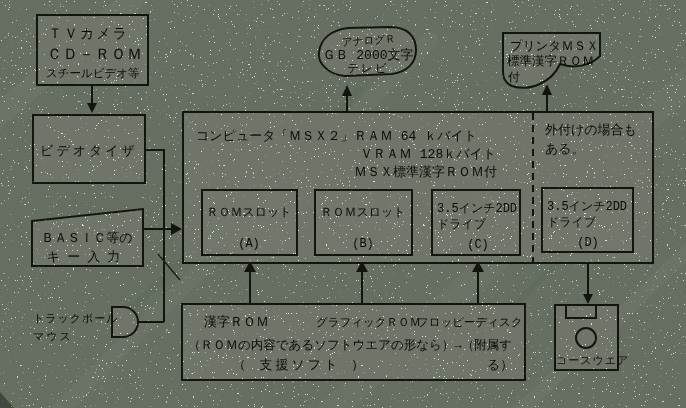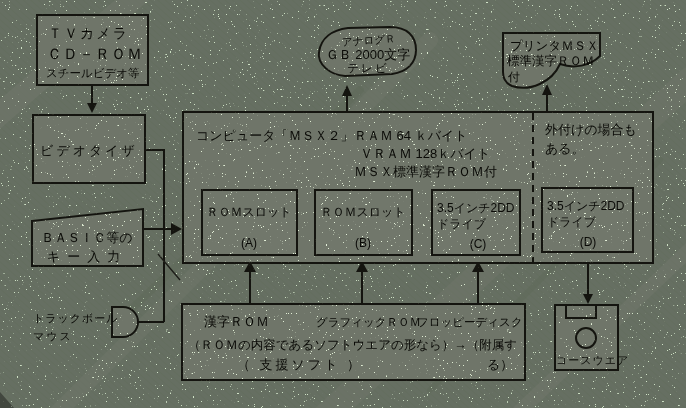--- a/index.html
+++ b/index.html
@@ -1,17 +1,17 @@
 <!DOCTYPE html>
 <html><head>
 <meta charset="utf-8">
 <style>
   html,body{margin:0;padding:0;background:#9aa79a;}
   #stage{position:relative;width:686px;height:408px;overflow:hidden;
-         font-family:Liberation Sans, sans-serif;}
+         font-family:Liberation Mono, monospace;}
   svg{position:absolute;left:0;top:0;display:block;}
   text{fill:#15150e;}
   .ln{stroke:#2a2a20;stroke-width:2;fill:none;}
   .thin{stroke:#3a3a30;stroke-width:1.4;fill:none;}
   .bx{fill:#e0edd4;stroke:#2a2a20;stroke-width:2;}
   .bx2{fill:#e4f0d9;stroke:#2a2a20;stroke-width:2;}
   .ah{fill:#2a2a20;stroke:none;}
 </style>
 </head>
 <body>

